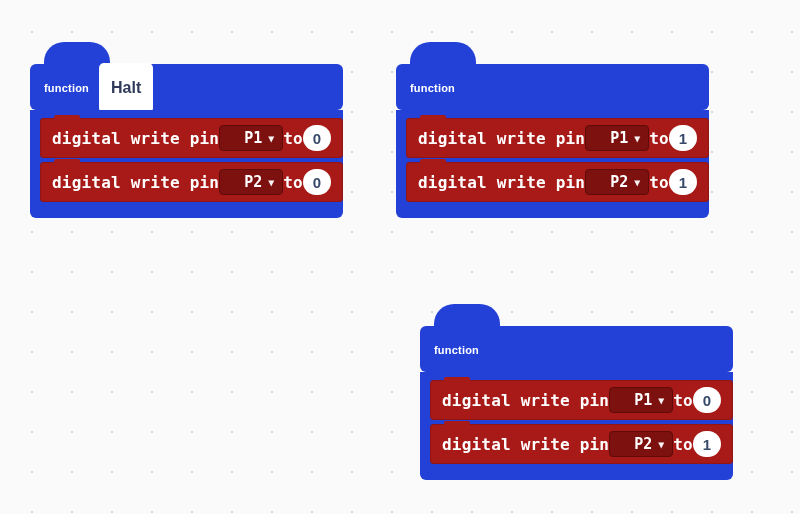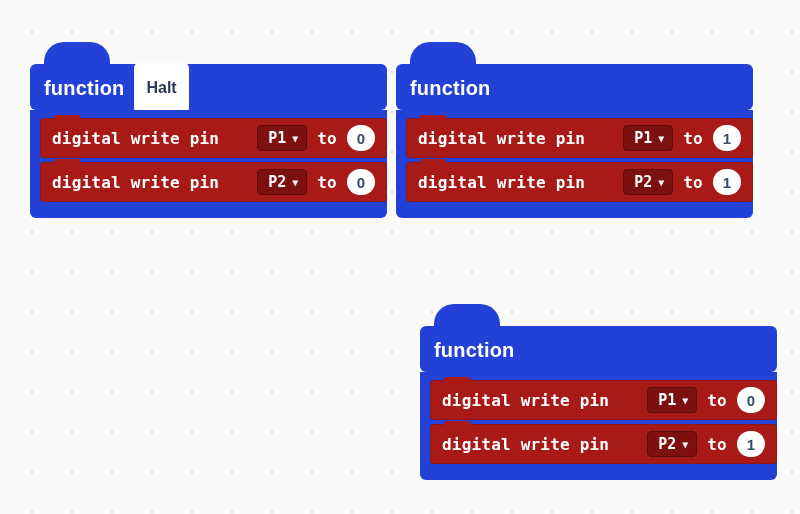--- a/index.html
+++ b/index.html
@@ -34,21 +34,21 @@
   .fn-tab {
     position: absolute;
     top: -22px; left: 14px;
     width: 66px; height: 30px;
     background: #2341d6;
     border-top-left-radius: 20px;
     border-top-right-radius: 20px;
   }
   .fn-kw {
     font-weight: 600;
-    font-size: 20px;
+    font-size: 11px;
     letter-spacing: .2px;
   }
   .fn-name {
     background: #fff;
     color: #2f3a5a;
     border-radius: 5px;
     padding: 16px 12px;
     font-weight: 700;
     font-size: 16px;
   }
@@ -60,21 +60,21 @@
     min-width: 130px;
   }
   .statement {
     background: #a71a17;
     color: #fff;
     border-radius: 4px;
     margin: 4px 0;
     padding: 6px 12px 6px 12px;
     display: flex;
     align-items: center;
-    gap: 10px;
+    gap: 0;
     white-space: nowrap;
     width: max-content;
     min-height: 40px;
     box-shadow: inset 0 0 0 1px #7c110f80;
     position: relative;
   }
   .statement::before {
     content: "";
     position: absolute;
     top: -3px; left: 14px;
@@ -85,28 +85,27 @@
   .st-label {
     font-size: 16px;
     font-weight: 600;
     font-family: "Menlo","Consolas",monospace;
     letter-spacing: .2px;
   }
   .pin-dd {
     background: #7c110f;
     border: 1px solid #5e0b09;
     border-radius: 4px;
-    padding: 3px 8px 3px 10px;
+    padding: 3px 8px 3px 24px;
     display: flex;
     align-items: center;
     gap: 6px;
     font-family: "Menlo","Consolas",monospace;
     font-size: 15px;
     font-weight: 600;
-    margin-left: 28px;
   }
   .dd-caret {
     font-size: 10px;
     opacity: .95;
   }
   .val-pill {
     background: #fff;
     color: #384a6b;
     border-radius: 999px;
     min-width: 28px;

